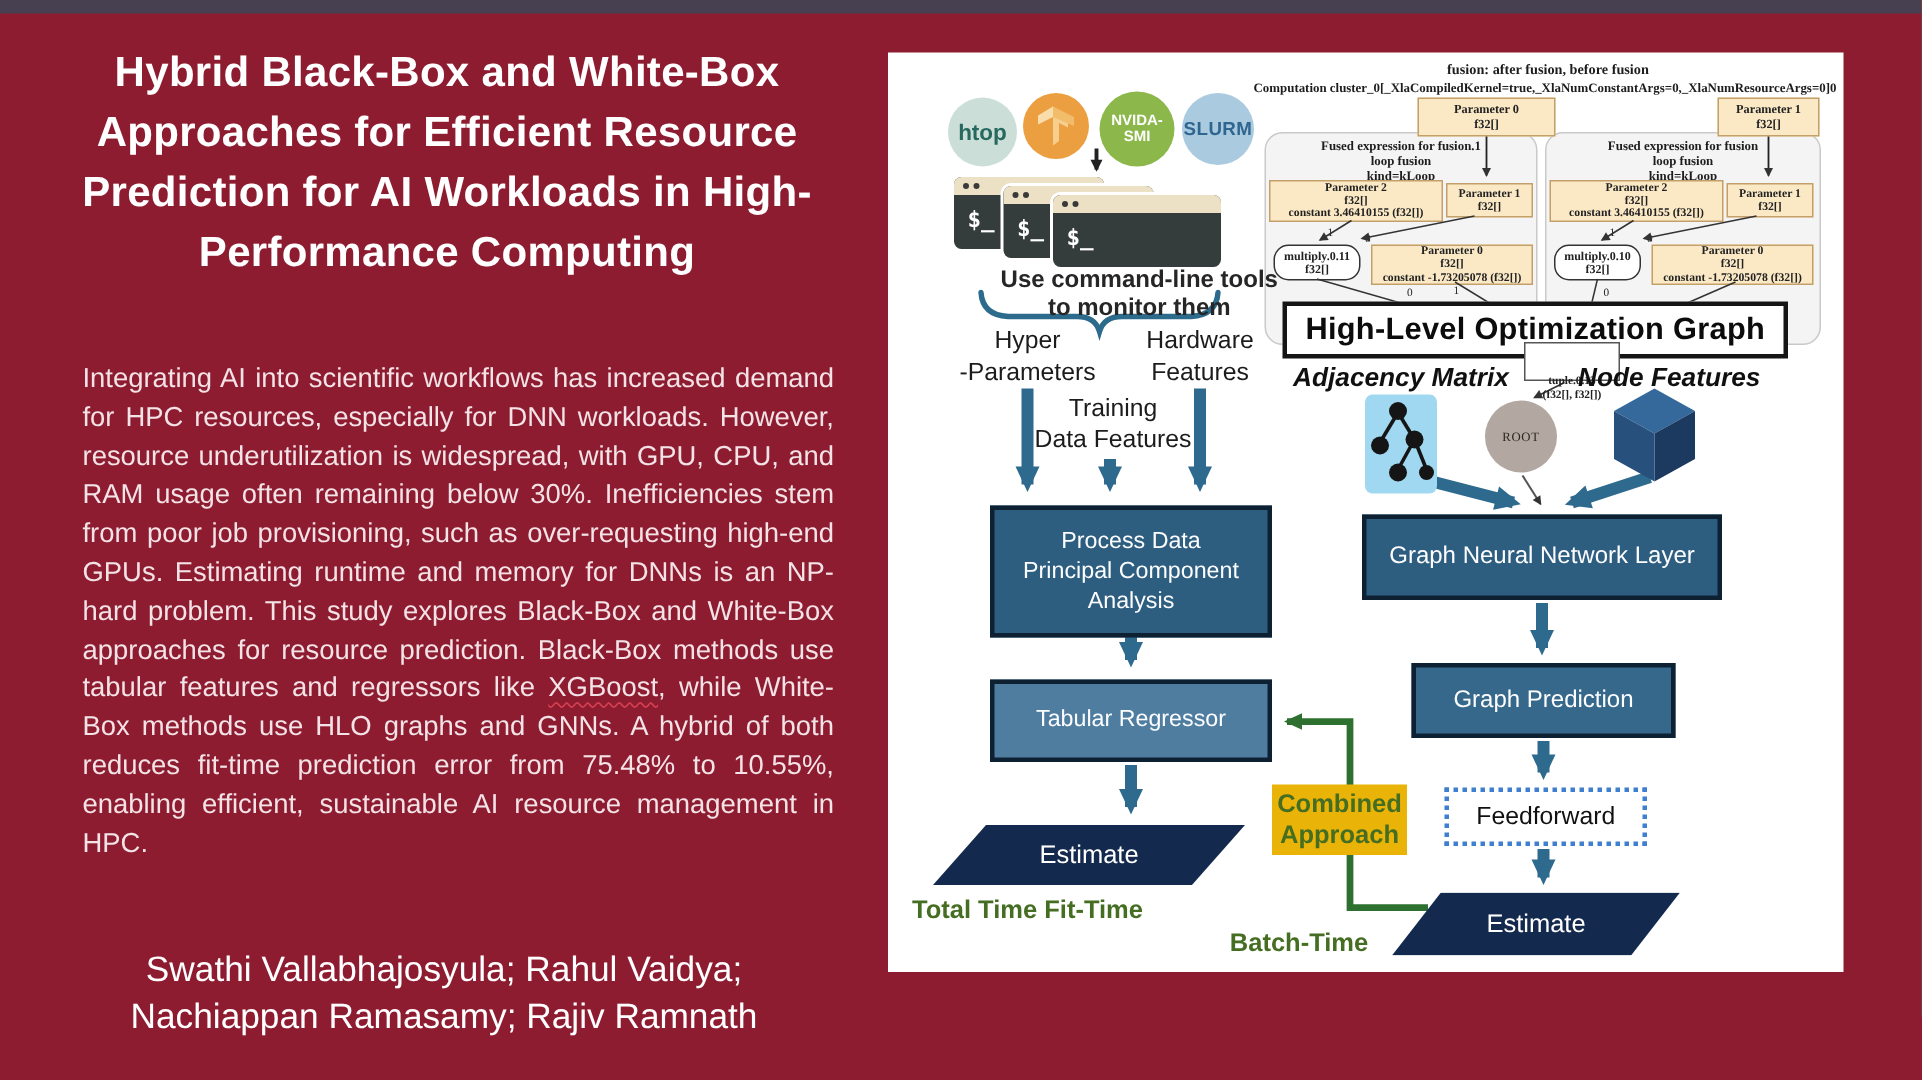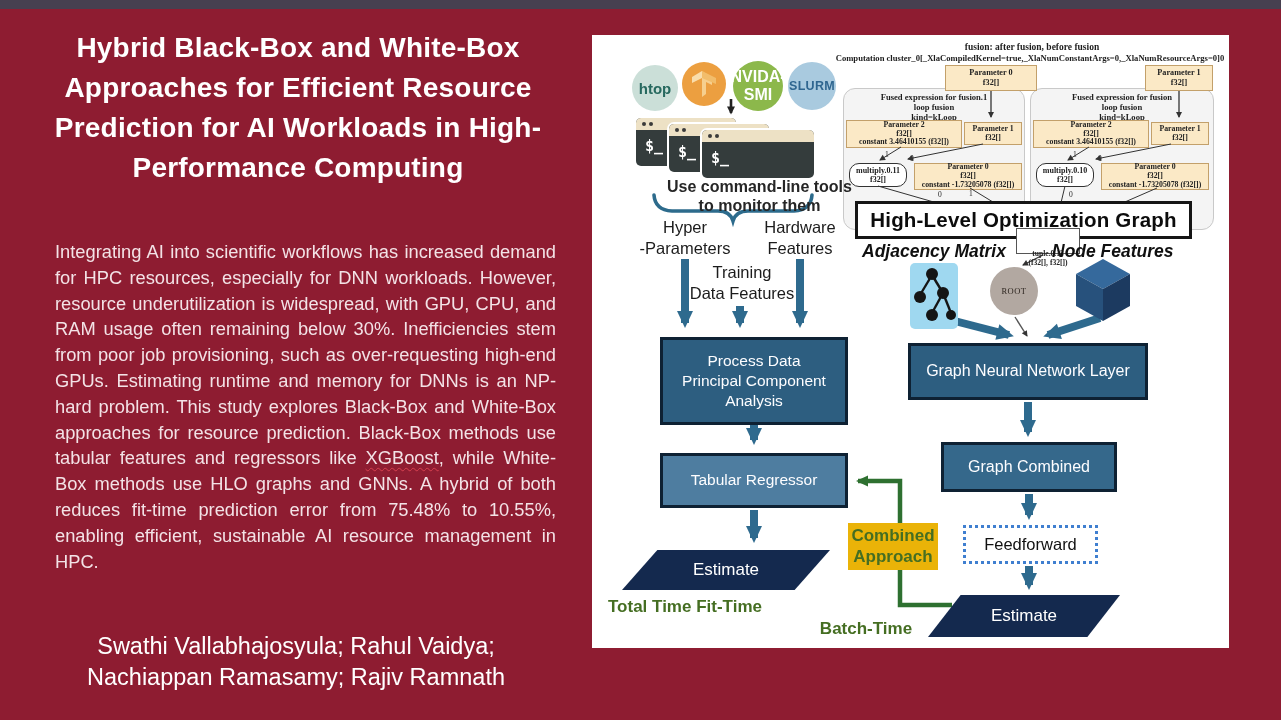--- a/index.html
+++ b/index.html
@@ -20,21 +20,21 @@
   
   .panel{left:592px;top:35px;width:637px;height:613px;background:#ffffff;}
   .panel *{box-sizing:border-box;}
   svg.overlay{left:0;top:0;width:637px;height:613px;z-index:2;pointer-events:none;}
 
   
   .circ{border-radius:50%;display:flex;align-items:center;justify-content:center;
         font-weight:bold;text-align:center;z-index:4;}
   .c-htop{left:40px;top:30px;width:46px;height:46px;background:#cbdfd8;color:#27695f;font-size:15px;}
   .c-tf{left:90px;top:27px;width:44px;height:44px;background:#ec9f40;}
-  .c-nv{left:141px;top:26px;width:50px;height:50px;background:#8cb84b;color:#fff;font-size:16px;line-height:1.15;}
+  .c-nv{left:141px;top:26px;width:50px;height:50px;background:#8cb84b;color:#fff;font-size:10px;line-height:1.15;}
   .c-sl{left:196px;top:27px;width:48px;height:48px;background:#a9cadf;color:#2f6690;font-size:12.5px;letter-spacing:.3px;}
 
   
   .term{z-index:3;background:#343c3c;border-radius:5px;box-shadow:0 0 0 2px #fff;overflow:hidden;}
   .term .bar{height:12px;background:#ede1c5;display:flex;align-items:center;gap:3px;padding-left:6px;}
   .term .dot{width:4px;height:4px;border-radius:50%;background:#3a3a3a;}
   .term .prompt{color:#fff;font-family:"DejaVu Sans Mono",monospace;font-weight:bold;
                 font-size:15px;padding:7px 0 0 9px;}
   .t1{left:44px;top:83px;width:100px;height:48px;}
   .t2{left:77px;top:89px;width:100px;height:48px;}
@@ -173,21 +173,21 @@
 Principal Component
 Analysis</div>
     <div class="abs fbox tabular">Tabular Regressor</div>
     <div class="abs para est1">Estimate</div>
     <div class="abs green-lbl totaltime">Total Time Fit-Time</div>
     <div class="abs green-lbl combined pre">Combined
 Approach</div>
     <div class="abs green-lbl batch">Batch-Time</div>
 
     <div class="abs fbox gnn">Graph Neural Network Layer</div>
-    <div class="abs fbox embed">Graph Combined</div>
+    <div class="abs fbox embed">Graph Prediction</div>
     <div class="abs fbox ffwd">Feedforward</div>
     <div class="abs para est2">Estimate</div>
 
     <div class="abs serifcap fusion-cap">fusion: after fusion, before fusion</div>
     <div class="abs serifcap comp-cap">Computation cluster_0[_XlaCompiledKernel=true,_XlaNumConstantArgs=0,_XlaNumResourceArgs=0]0</div>
 
     <div class="abs ptop ptop0 pre">Parameter 0
 f32[]</div>
     <div class="abs ptop ptop1 pre">Parameter 1
 f32[]</div>

